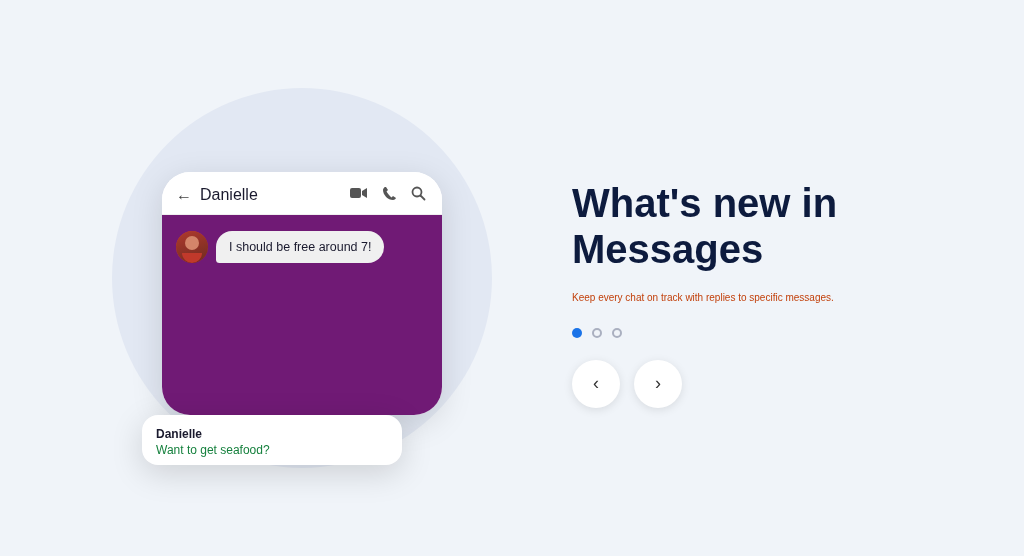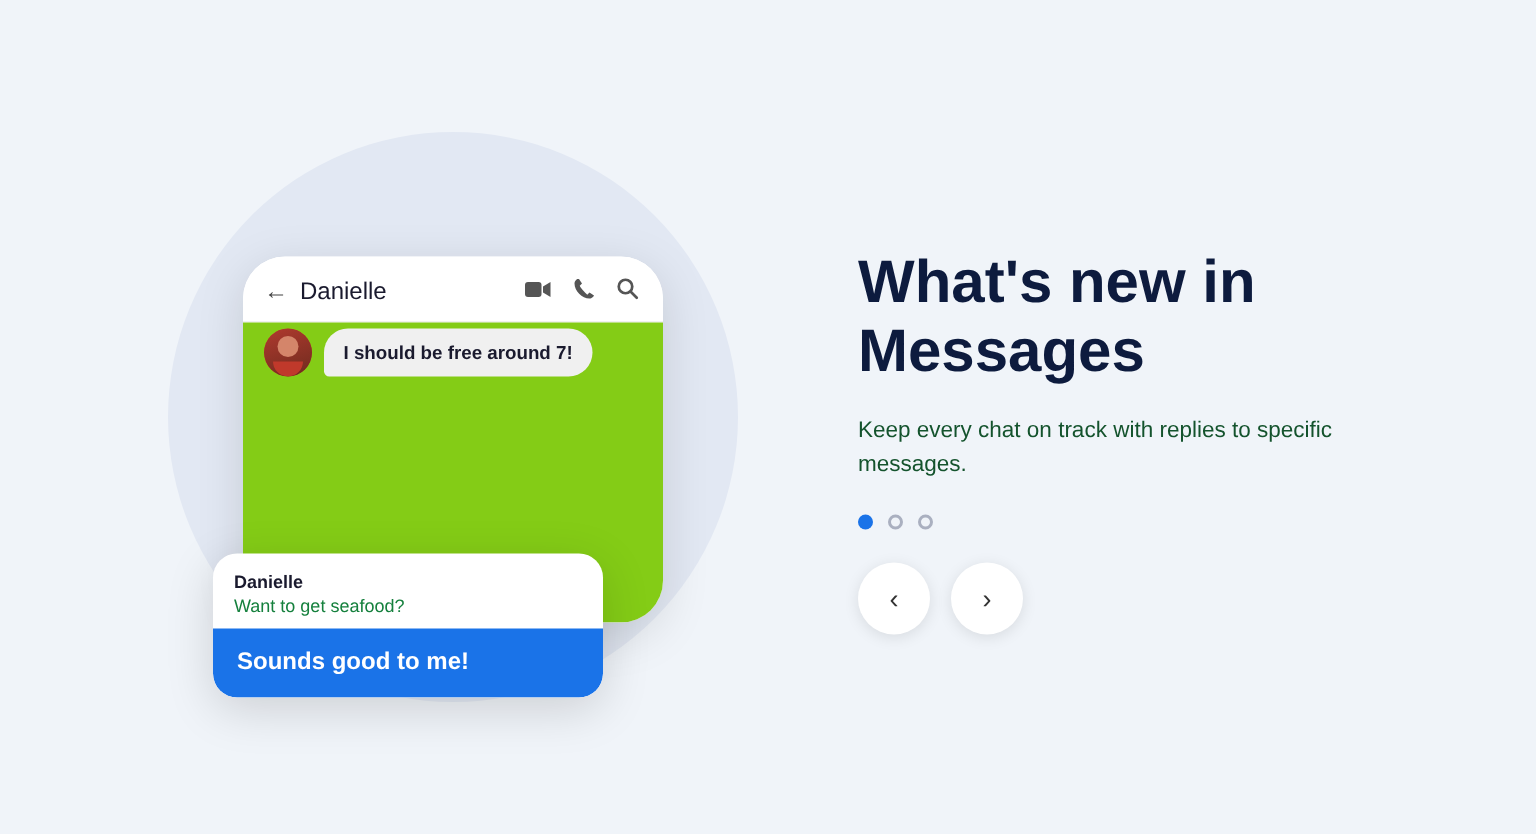--- a/index.html
+++ b/index.html
@@ -101,24 +101,23 @@
       align-items: center;
     }
 
     .topbar-icon {
       font-size: 15px;
       color: #555;
     }
 
     
     .chat-area {
-      background: #84cc16;
-      padding: 4px 14px;
+      background: #701a75;
+      padding: 16px 14px;
       min-height: 200px;
-      font-weight: bold;
     }
 
     
     .incoming-msg {
       display: flex;
       align-items: flex-start;
       gap: 8px;
       margin-bottom: 14px;
     }
 
@@ -225,22 +224,22 @@
     .headline {
       font-size: 40px;
       font-weight: 800;
       color: #0d1b3e;
       line-height: 1.15;
       max-width: 340px;
       margin-top: 32px;
     }
 
     .description {
-      font-size: 15px;
-      color: #14532d;
+      font-size: 10px;
+      color: #c2410c;
       line-height: 1.55;
       max-width: 320px;
     }
 
     
     .dots {
       display: flex;
       align-items: center;
       gap: 10px;
       margin-top: 4px;
@@ -330,21 +329,20 @@
             <div class="bubble-incoming">I should be free around 7!</div>
           </div>
         </div>
       </div>
 
       <div class="reply-card">
         <div class="reply-quoted">
           <div class="reply-sender">Danielle</div>
           <div class="reply-preview">Want to get seafood?</div>
         </div>
-        <div class="reply-bubble">Sounds good to me!</div>
       </div>
 
     </div>
   </div>
 
   <div class="right-panel">
     <h1 class="headline">What's new in Messages</h1>
     <p class="description">Keep every chat on track with replies to specific messages.</p>
 
     <div class="dots">

